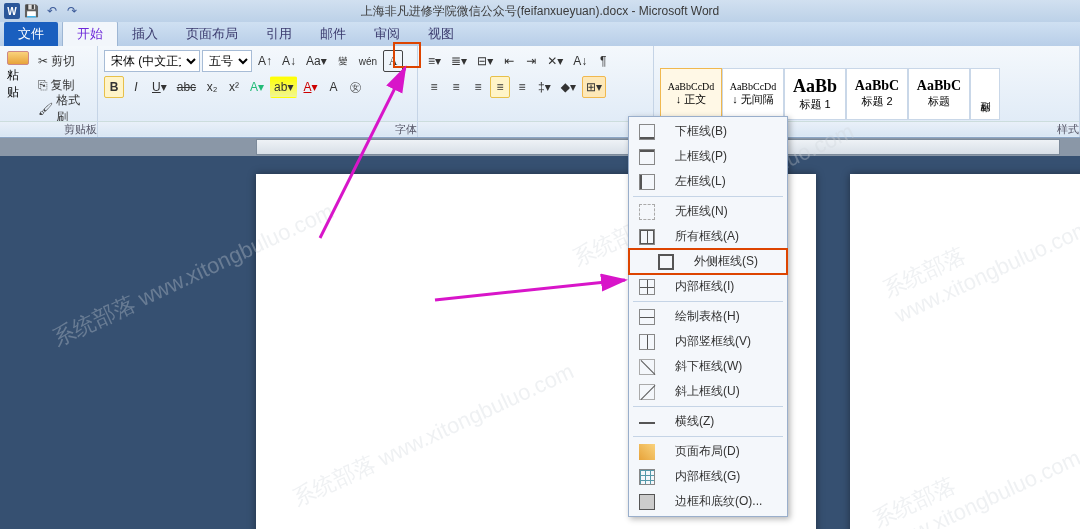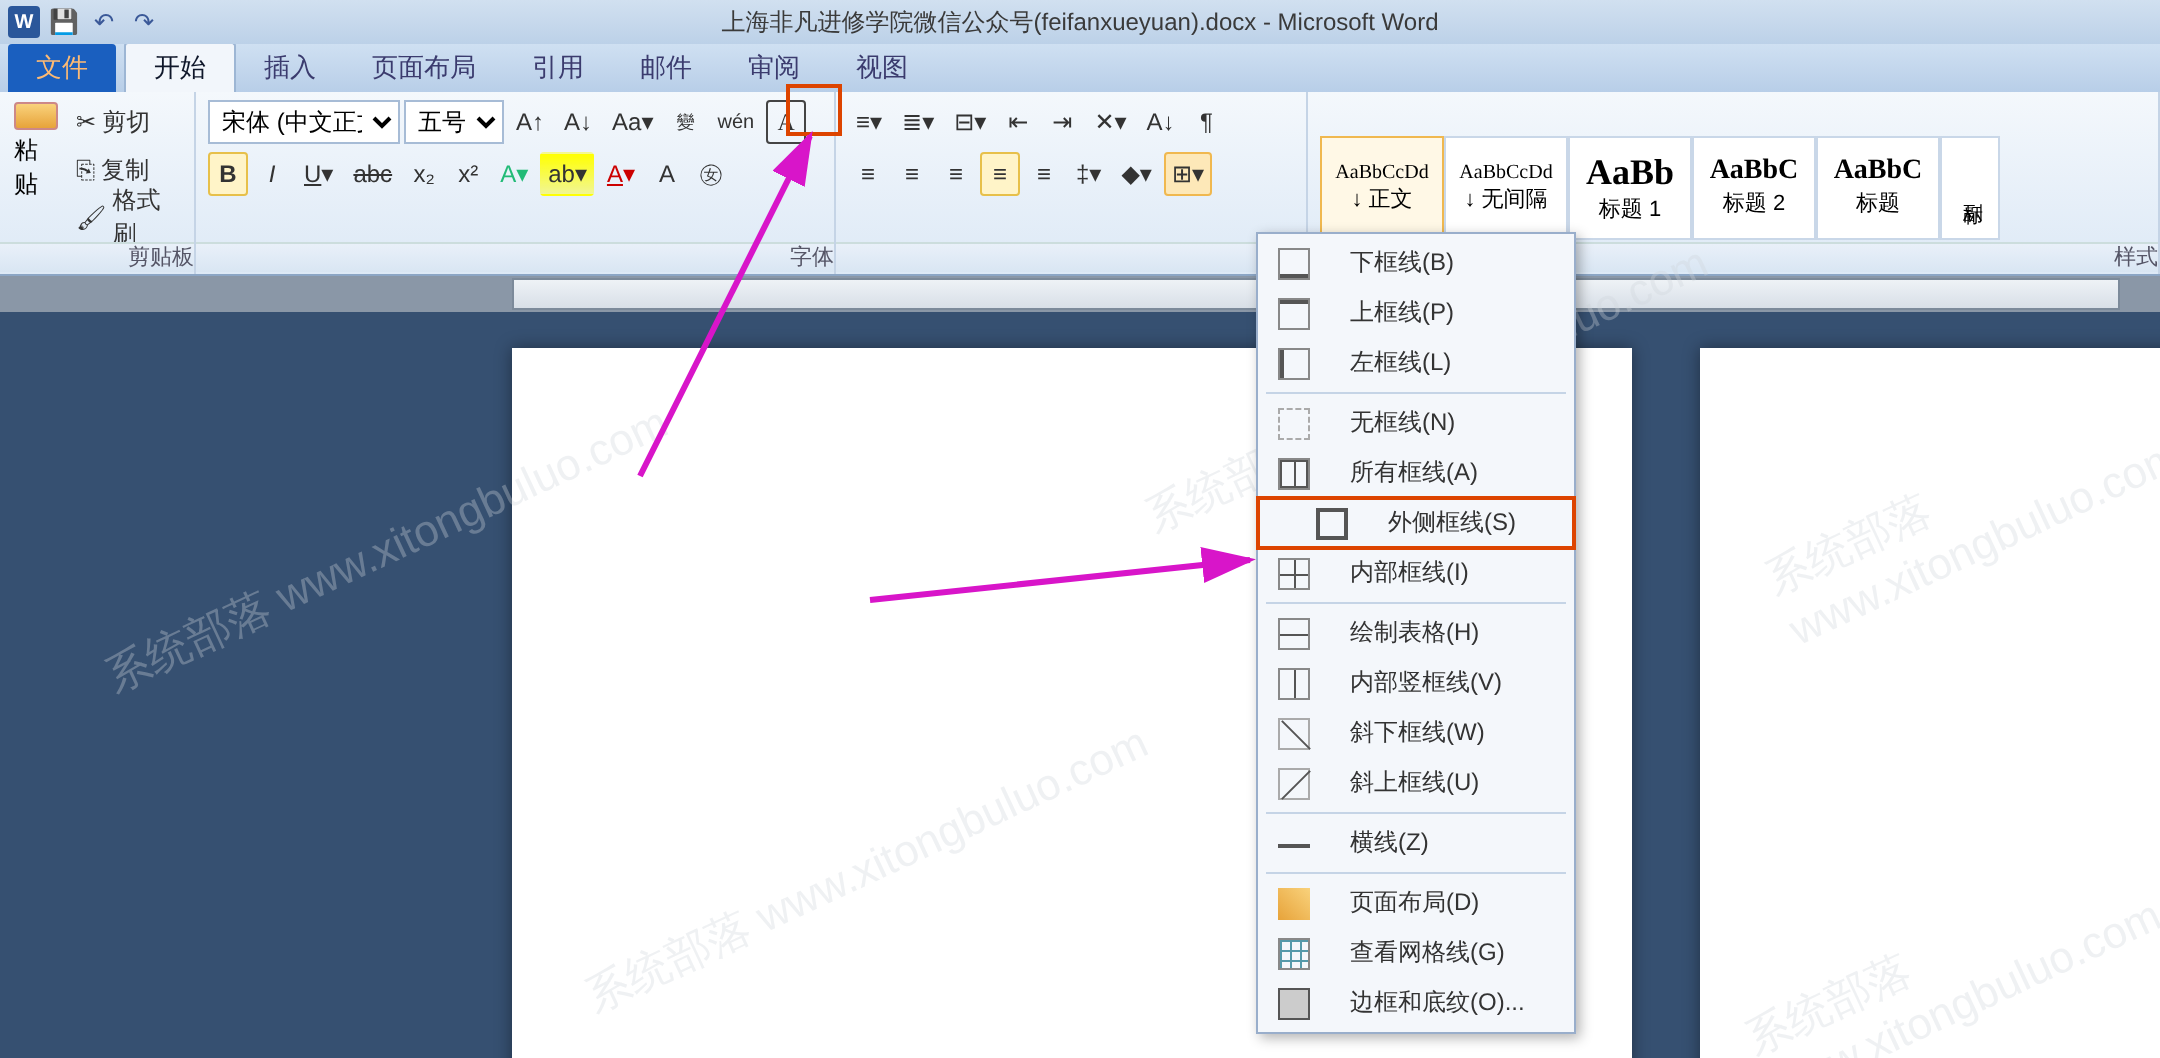--- a/index.html
+++ b/index.html
@@ -4,22 +4,22 @@
 <style>
   * { box-sizing: border-box; margin: 0; padding: 0; }
   body { font-family: "Microsoft YaHei", Arial, sans-serif; font-size: 12px; background: #b8c5d6; width: 1080px; height: 529px; overflow: hidden; position: relative; }
   .titlebar { height: 22px; background: linear-gradient(#d1e0f0,#bcd1e8); display: flex; align-items: center; justify-content: center; position: relative; }
   .titlebar .qat { position: absolute; left: 4px; display: flex; align-items: center; gap: 4px; }
   .titlebar .qat .wicon { width: 16px; height: 16px; background: #2b579a; border-radius: 2px; color: #fff; font-weight: bold; font-size: 10px; display: flex; align-items:center; justify-content:center; }
   .titlebar .qat .q { width: 16px; height: 16px; display:flex; align-items:center; justify-content:center; color:#3b5998; font-size:12px; }
   .title-text { font-size: 12px; color: #3a3a3a; }
   .tabs { height: 24px; background: linear-gradient(#cfe0f2,#b8cee8); display:flex; align-items:flex-end; padding-left:4px; gap:0; }
   .tab { padding: 3px 14px; color:#3b3b6e; font-size:13px; cursor:pointer; }
-  .tab.file { background:#1a5fbf; color:#fdba74; border-radius:2px 2px 0 0; margin-right:4px; }
-  .tab.active { background:#f2f6fb; border:1px solid #9db6d4; border-bottom:none; border-radius:2px 2px 0 0; color:#0f172a; font-weight: 500; }
+  .tab.file { background:#1a5fbf; color:#ffffff; border-radius:2px 2px 0 0; margin-right:4px; }
+  .tab.active { background:#f2f6fb; border:1px solid #9db6d4; border-bottom:none; border-radius:2px 2px 0 0; color:#6d28d9; font-weight: 500; }
   .ribbon { height: 92px; background: linear-gradient(#f4f8fc,#dde9f6); border-bottom:1px solid #8ca6c5; display:flex; }
   .group { border-right:1px solid #c5d4e6; display:flex; flex-direction:column; padding:4px 6px 0 6px; position:relative; }
   .group-label { position:absolute; bottom:1px; left:0; right:0; text-align:right; color:#556; font-size:11px; background:linear-gradient(#e9f0f9,#d9e6f3); height:15px; line-height:15px; border-top:1px solid #cdd; }
   .group-body { flex:1; display:flex; align-items:flex-start; gap:4px; }
   .btn { border:1px solid transparent; padding:1px 3px; display:inline-flex; align-items:center; justify-content:center; min-width:20px; height:22px; cursor:pointer; font-size:12px; color:#333; border-radius:2px; }
   .col { display:flex; flex-direction:column; gap:2px; }
   .row { display:flex; gap:2px; align-items:center; }
   select.combo { height:22px; font-size:12px; border:1px solid #a7bcd6; background:#fff; padding:0 2px; }
   .bigbtn { width:34px; height:52px; display:flex; flex-direction:column; align-items:center; justify-content:center; gap:2px; border:1px solid transparent; border-radius:2px; cursor:pointer; }
   .paste-icon { width:22px; height:26px; background:linear-gradient(#f9d27c,#e7a33a); border:1px solid #c88; border-radius:2px; position:relative; }
@@ -300,19 +300,19 @@
       <span class="mi hr"></span>
       <span>横线(Z)</span>
     </div>
     <div class="menu-sep"></div>
     <div class="menu-item">
       <span class="mi draw"></span>
       <span>页面布局(D)</span>
     </div>
     <div class="menu-item">
       <span class="mi grid"></span>
-      <span>查看网格线(G)</span>
+      <span>内部框线(G)</span>
     </div>
     <div class="menu-item">
       <span class="mi shade"></span>
       <span>边框和底纹(O)...</span>
     </div>
   </div>
 
 </body></html>

